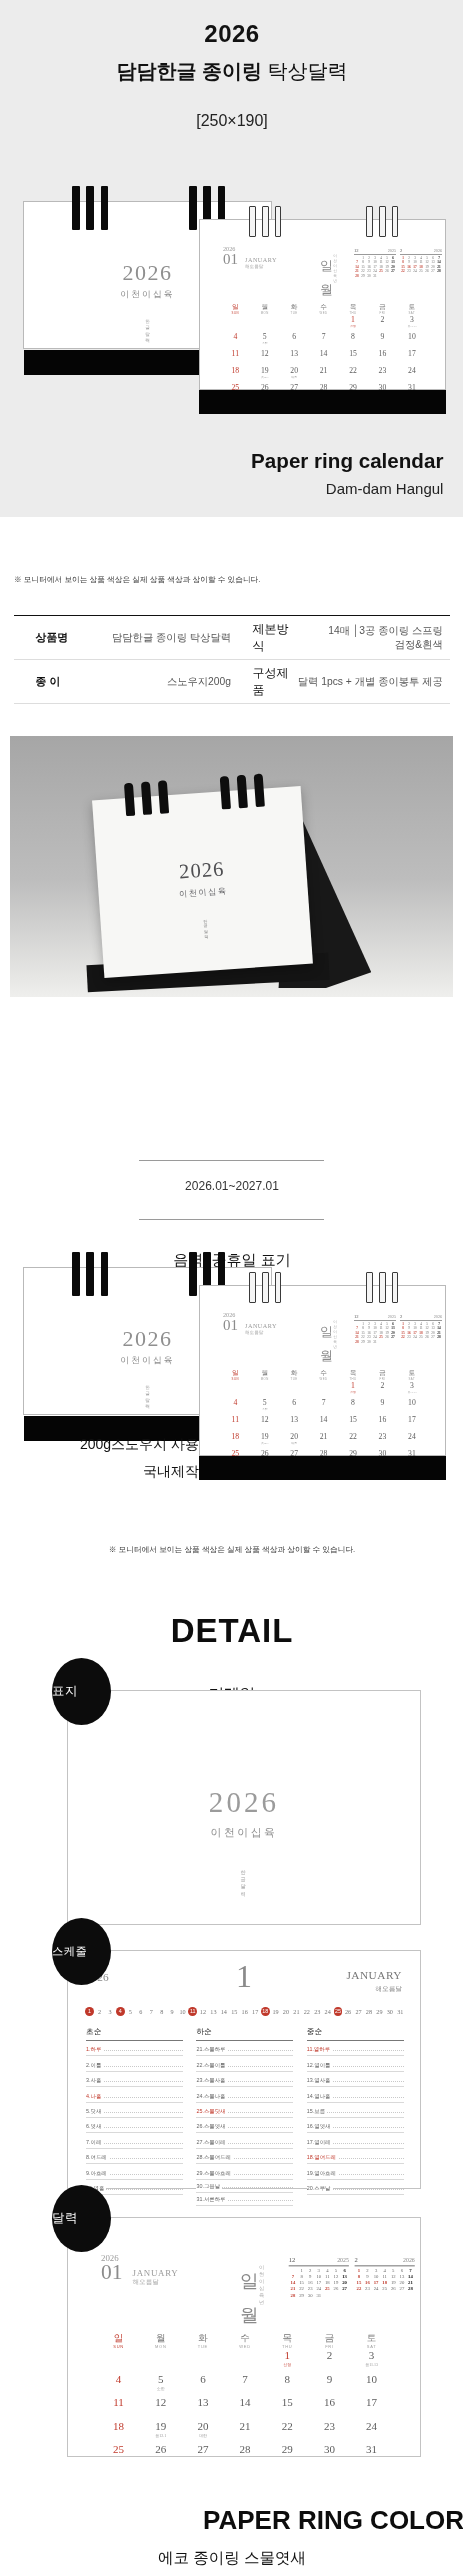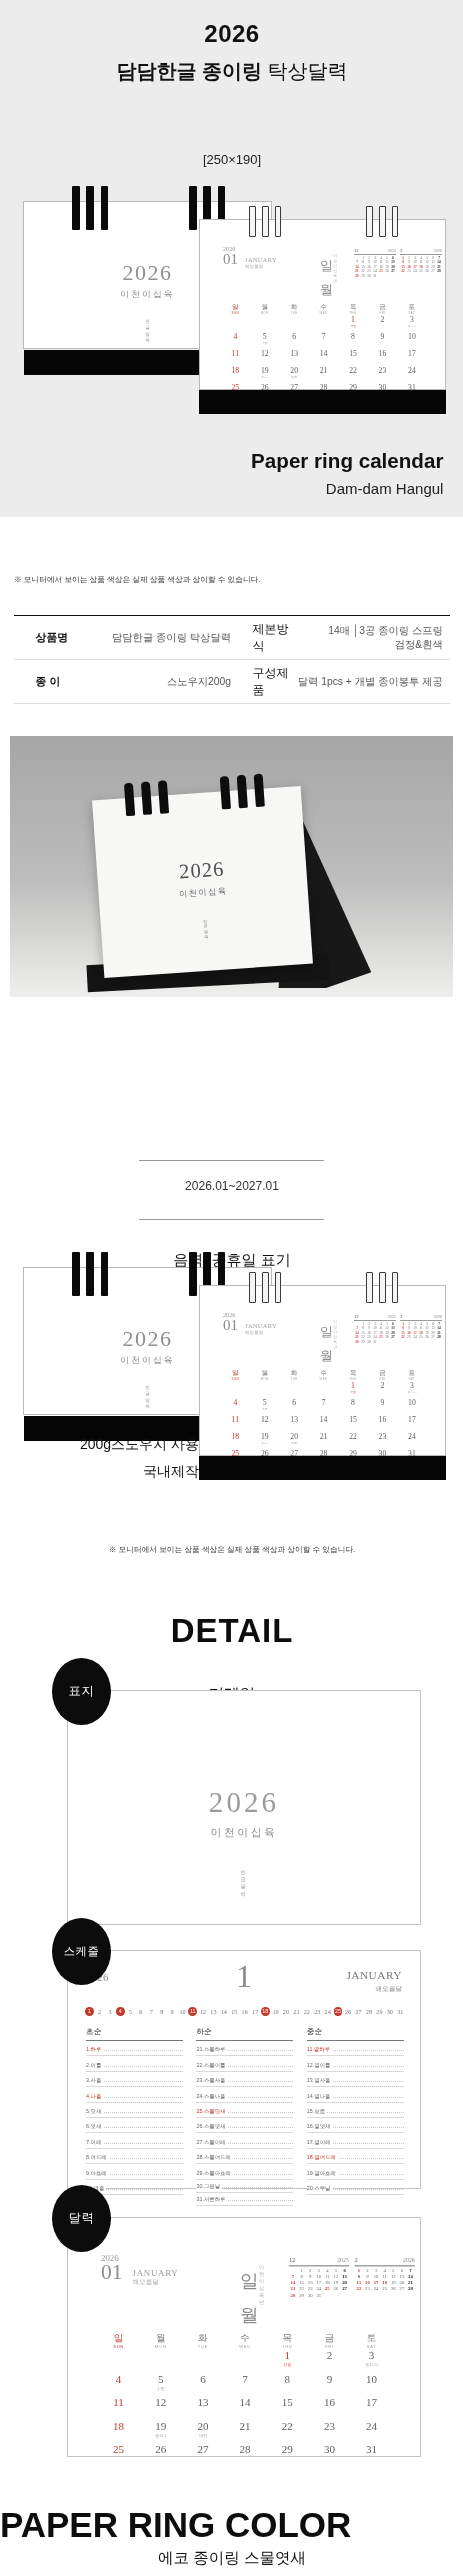--- a/index.html
+++ b/index.html
@@ -3,21 +3,21 @@
 <meta charset="utf-8">
 <style>
   html,body{margin:0;padding:0;background:#fff;}
   body{width:464px;height:3191px;position:relative;font-family:"Liberation Sans",sans-serif;overflow:hidden;}
   
   .sec-gray{position:absolute;left:0;top:0;width:464px;height:517px;background:#ececec;}
   .hd-year{position:absolute;top:19.6px;width:100%;text-align:center;font-size:24px;font-weight:700;color:#121212;letter-spacing:0.5px;}
   .hd-title{position:absolute;top:58px;width:100%;text-align:center;font-size:20px;color:#121212;}
   .hd-title b{font-weight:700;}
   .hd-title span.lt{font-weight:400;}
-  .hd-size{position:absolute;top:112px;width:100%;text-align:center;font-size:13px;color:#222;margin-top:40px;}
+  .hd-size{position:absolute;top:112px;width:100%;text-align:center;font-size:16px;color:#222;}
   .brand-en{position:absolute;top:449px;right:20.6px;font-size:20.6px;font-weight:700;color:#111;}
   .brand-sub{position:absolute;top:480px;right:20.6px;font-size:15px;color:#222;}
   
   .mockup{position:absolute;width:423px;height:244px;}
   .cover-wrap{position:absolute;}
   .cover-page{position:absolute;background:#fff;border:0.5px solid #b9b9b9;box-sizing:border-box;}
   .cv-year{position:absolute;width:100%;text-align:center;font-family:"Liberation Serif",serif;color:#8f8f8f;letter-spacing:1.5px;}
   .cv-kr{position:absolute;width:100%;text-align:center;color:#8a8a8a;letter-spacing:2.1px;}
   .cv-vert{position:absolute;left:50%;transform:translateX(-50%);writing-mode:vertical-rl;color:#9c9c9c;letter-spacing:1.5px;}
   .cv-base{position:absolute;left:-0.5px;right:-0.5px;background:#050505;}
@@ -92,21 +92,21 @@
   .divline{position:absolute;left:139px;width:185px;border-top:0.5px solid #9a9a9a;}
   .period{position:absolute;top:1179px;width:100%;text-align:center;font-size:12px;color:#333;}
   .feature{position:absolute;top:1251px;width:100%;text-align:center;font-size:15px;color:#111;}
   .made{position:absolute;left:23px;top:1431px;width:176px;text-align:right;font-size:14px;color:#111;line-height:27px;}
   
   .notice2{position:absolute;top:1545px;width:100%;text-align:center;font-size:7.7px;color:#333;}
   .dt-title{position:absolute;top:1612px;width:100%;text-align:center;font-size:33px;font-weight:700;color:#0d0d0d;letter-spacing:1px;}
   .dt-sub{position:absolute;top:1684px;width:100%;text-align:center;font-size:15.5px;color:#111;}
   .dt-note{position:absolute;top:1732px;width:100%;text-align:center;font-size:10.8px;color:#222;}
   .dbox{position:absolute;left:67px;width:354px;border:0.5px solid #c3c3c3;background:#fff;box-sizing:border-box;}
-  .badge{position:absolute;left:52px;width:59px;height:67px;background:#0c0c0c;border-radius:50%;color:#fff;display:flex;align-items:center;justify-content:center;z-index:5;}
+  .badge{position:absolute;left:52px;width:59px;height:67px;background:#0c0c0c;border-radius:50%;color:#fff;display:flex;align-items:center;justify-content:flex-start;z-index:5;}
   .badge span{font-size:12.4px;letter-spacing:0.5px;}
   
   .cb-year{position:absolute;top:95px;width:100%;text-align:center;font-family:"Liberation Serif",serif;font-size:29px;color:#9b9b9b;letter-spacing:3.1px;}
   .cb-kr{position:absolute;top:135px;width:100%;text-align:center;font-size:10.8px;color:#8f8f8f;letter-spacing:2.6px;}
   .cb-vert{position:absolute;top:175px;left:50%;transform:translateX(-50%);writing-mode:vertical-rl;font-size:5.2px;color:#a3a3a3;letter-spacing:2.1px;height:36px;}
   
   .sc-year{position:absolute;left:18px;top:19.6px;font-size:11.3px;color:#8a8a8a;font-family:"Liberation Serif",serif;}
   .sc-one{position:absolute;top:7.2px;width:100%;text-align:center;font-size:32px;color:#8a8a8a;font-family:"Liberation Serif",serif;font-weight:400;}
   .sc-name{position:absolute;right:18px;top:17.5px;font-size:11.3px;color:#777;font-family:"Liberation Serif",serif;letter-spacing:0.5px;}
   .sc-lunar{position:absolute;right:18px;top:34px;font-size:6.7px;color:#888;}
@@ -115,21 +115,21 @@
   .sc-strip .sd.red{background:#c0392b;color:#fff;border-radius:50%;width:8.8px;height:8.8px;line-height:8.8px;font-size:5.4px;font-family:"Liberation Sans",sans-serif;}
   .sc-cols{position:absolute;left:18px;top:76px;width:318px;display:flex;gap:13.4px;}
   .sc-col{width:97px;}
   .sc-h{font-size:7.7px;color:#222;border-bottom:0.5px solid #777;padding-bottom:3.1px;}
   .sc-item{position:relative;height:14.4px;border-bottom:0.5px solid #d9d9d9;}
   .sc-item.small{height:12px;}
   .sc-item .t{position:absolute;left:0;bottom:2.1px;font-size:5.4px;color:#666;background:#fff;padding-right:2.1px;z-index:1;}
   .sc-item .t.red{color:#c0392b;}
   .sc-item .dots{position:absolute;left:0;right:0;bottom:4.1px;border-bottom:0.5px dotted #c9c9c9;}
   
-  .pr-title{position:absolute;top:2505px;width:100%;text-align:left;font-size:35px;font-weight:700;color:#0d0d0d;}
+  .pr-title{position:absolute;top:2505px;width:100%;text-align:right;font-size:26px;font-weight:700;color:#0d0d0d;}
   .pr-sub{position:absolute;top:2548px;width:100%;text-align:center;font-size:15.5px;color:#111;}
 </style>
 </head>
 <body>
 
 <div class="sec-gray"></div>
 <div class="hd-year">2026</div>
 <div class="hd-title"><b>담담한글 종이링</b><span class="lt"> 탁상달력</span></div>
 <div class="hd-size">[250×190]</div>
 

